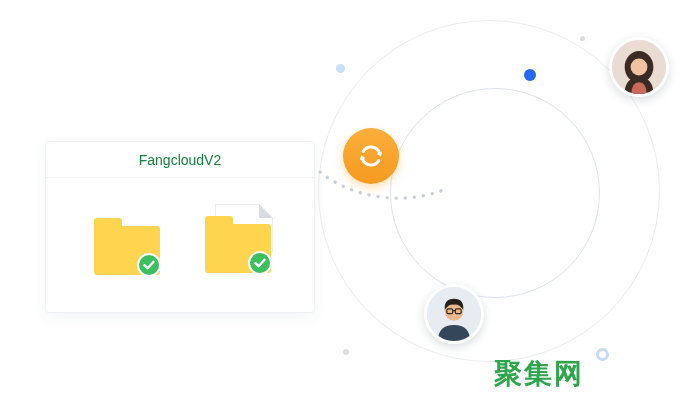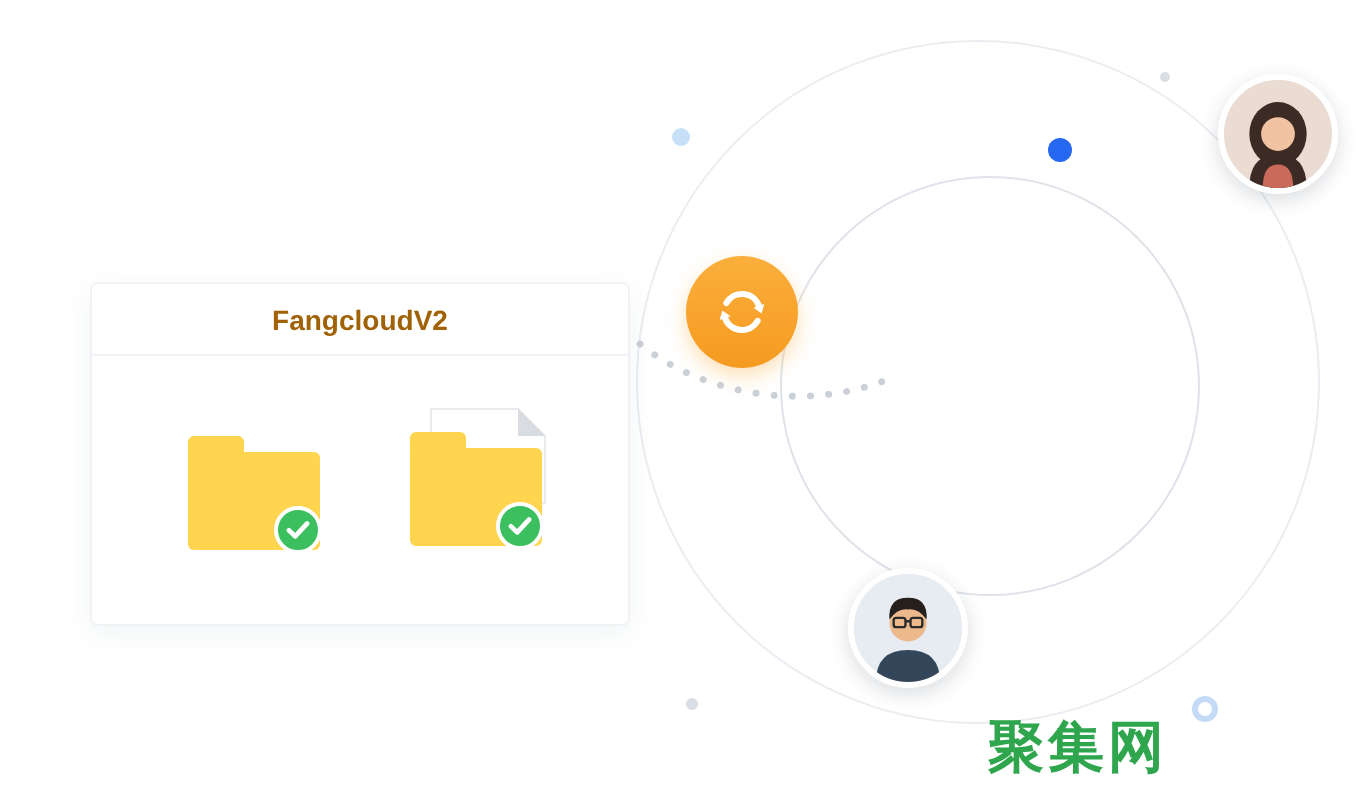--- a/index.html
+++ b/index.html
@@ -18,22 +18,22 @@
   .dot-gray-top   { left: 580px; top: 36px;  width: 5px;  height: 5px;  background: #D9DEE4; }
   .dot-gray-bottom{ left: 343px; top: 349px; width: 6px;  height: 6px;  background: #D9DEE4; }
   .dot-ring       { left: 596px; top: 348px; width: 13px; height: 13px; background: #fff; border: 3px solid #C3DBF5; }
 
   
   .trail { position: absolute; left: 0; top: 0; z-index: 3; }
 
   
   .card { position: absolute; left: 45px; top: 141px; width: 270px; height: 172px; background: #fff;
           border: 1px solid #F0F2F5; border-radius: 4px; box-shadow: 0 4px 14px rgba(40,60,90,.06); z-index: 5; }
-  .card-header { height: 36px; line-height: 36px; text-align: center; font-size: 14px; color: #a16207;
-                 border-bottom: 1px solid #F1F2F4; font-weight: 700; }
+  .card-header { height: 36px; line-height: 36px; text-align: center; font-size: 14px; color: #15803d;
+                 border-bottom: 1px solid #F1F2F4; font-weight: 400; }
 
   .folder { position: absolute; width: 66px; height: 49px; background: #FFD44F; border-radius: 3px; z-index: 3; }
   .folder::before { content: ""; position: absolute; top: -8px; left: 0; width: 28px; height: 10px;
                     background: #FFD44F; border-radius: 3px 3px 0 0; }
   .folder-1 { left: 48px;  top: 84px; }
   .folder-2 { left: 159px; top: 82px; }
 
   .sheet { position: absolute; left: 169px; top: 62px; width: 58px; height: 48px; background: #fff;
            border: 1px solid #E9EBEE; z-index: 1; box-shadow: 0 1px 3px rgba(0,0,0,.05);
            clip-path: polygon(0 0, 44px 0, 100% 14px, 100% 100%, 0 100%); }

